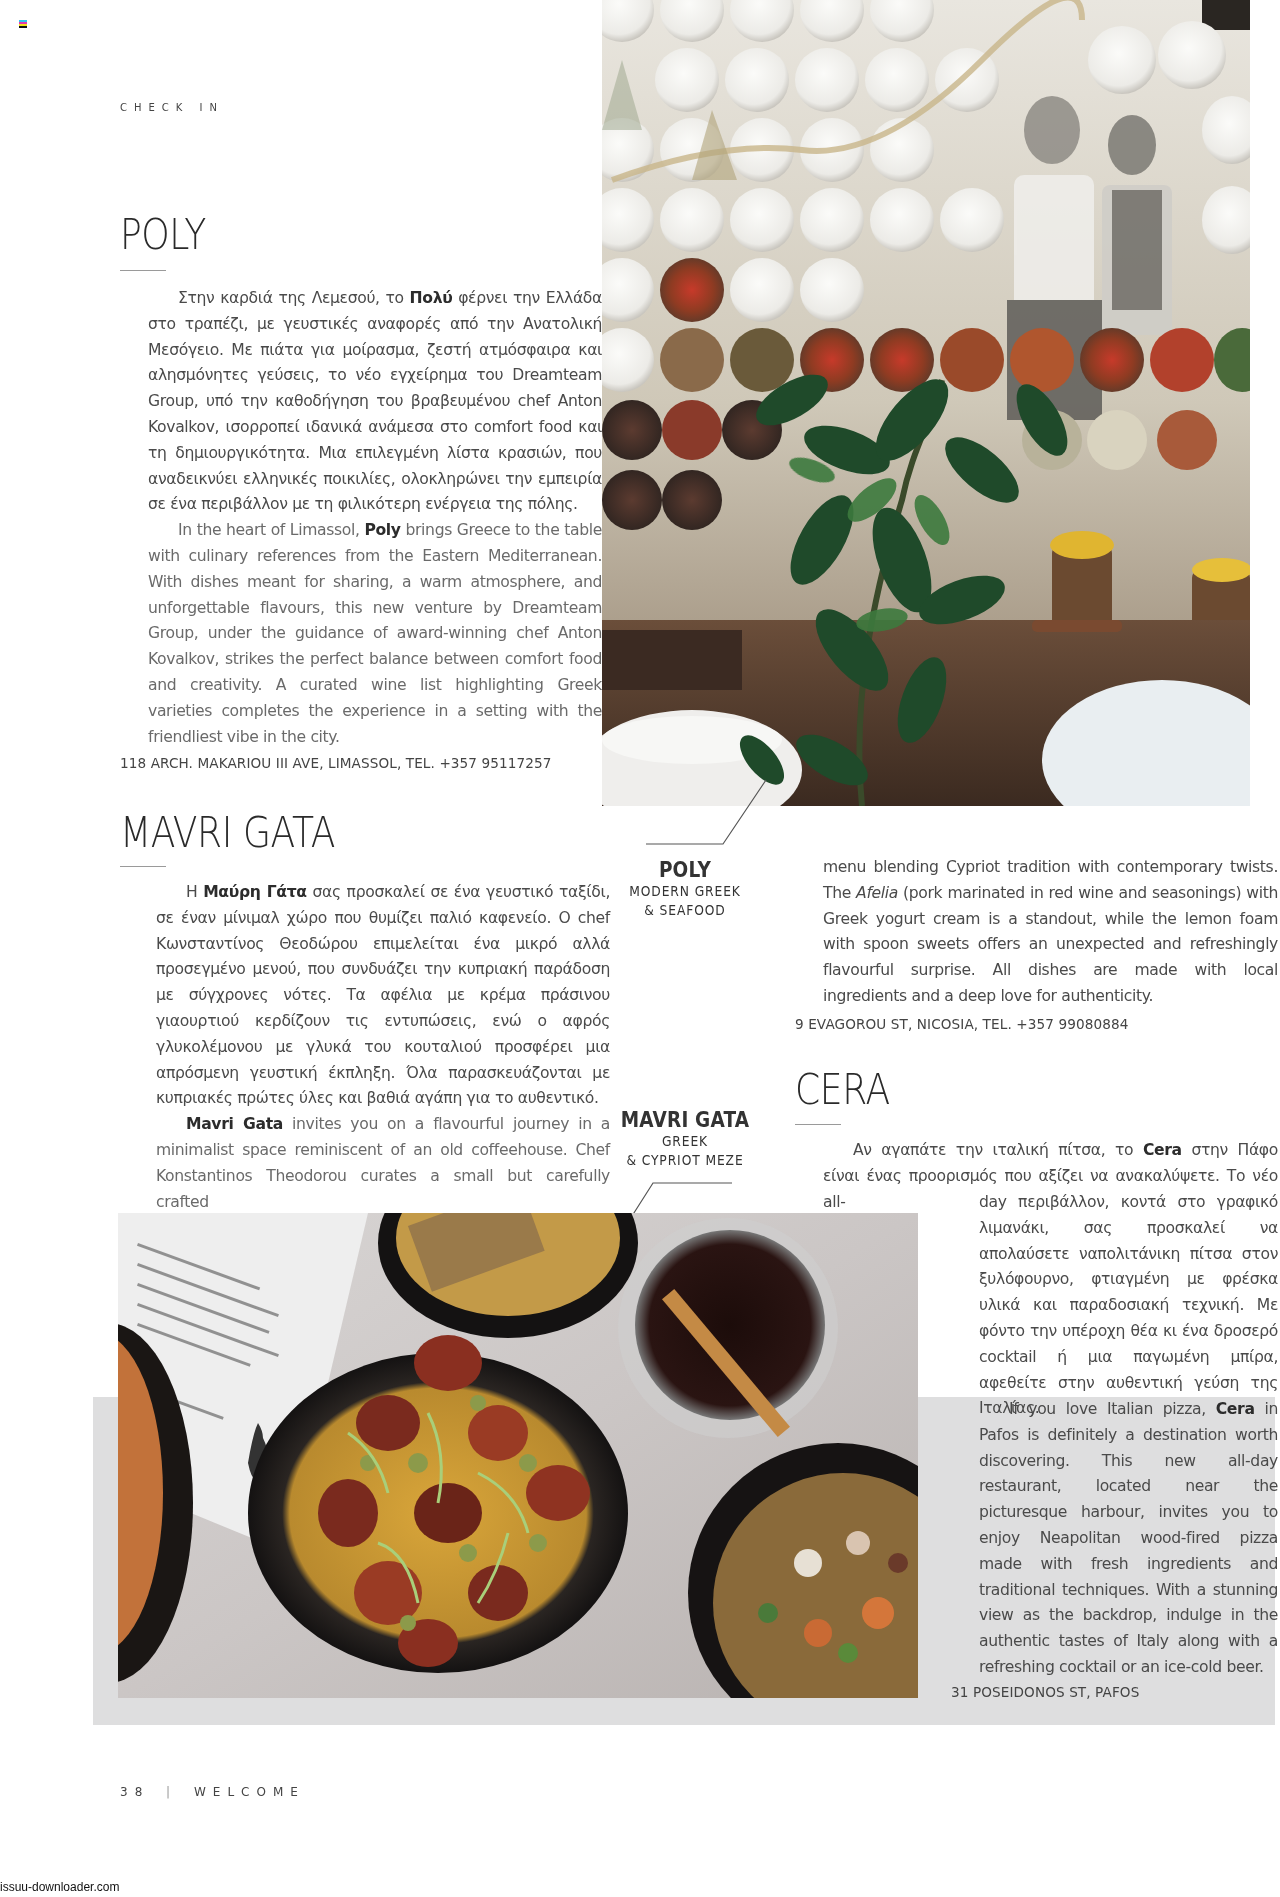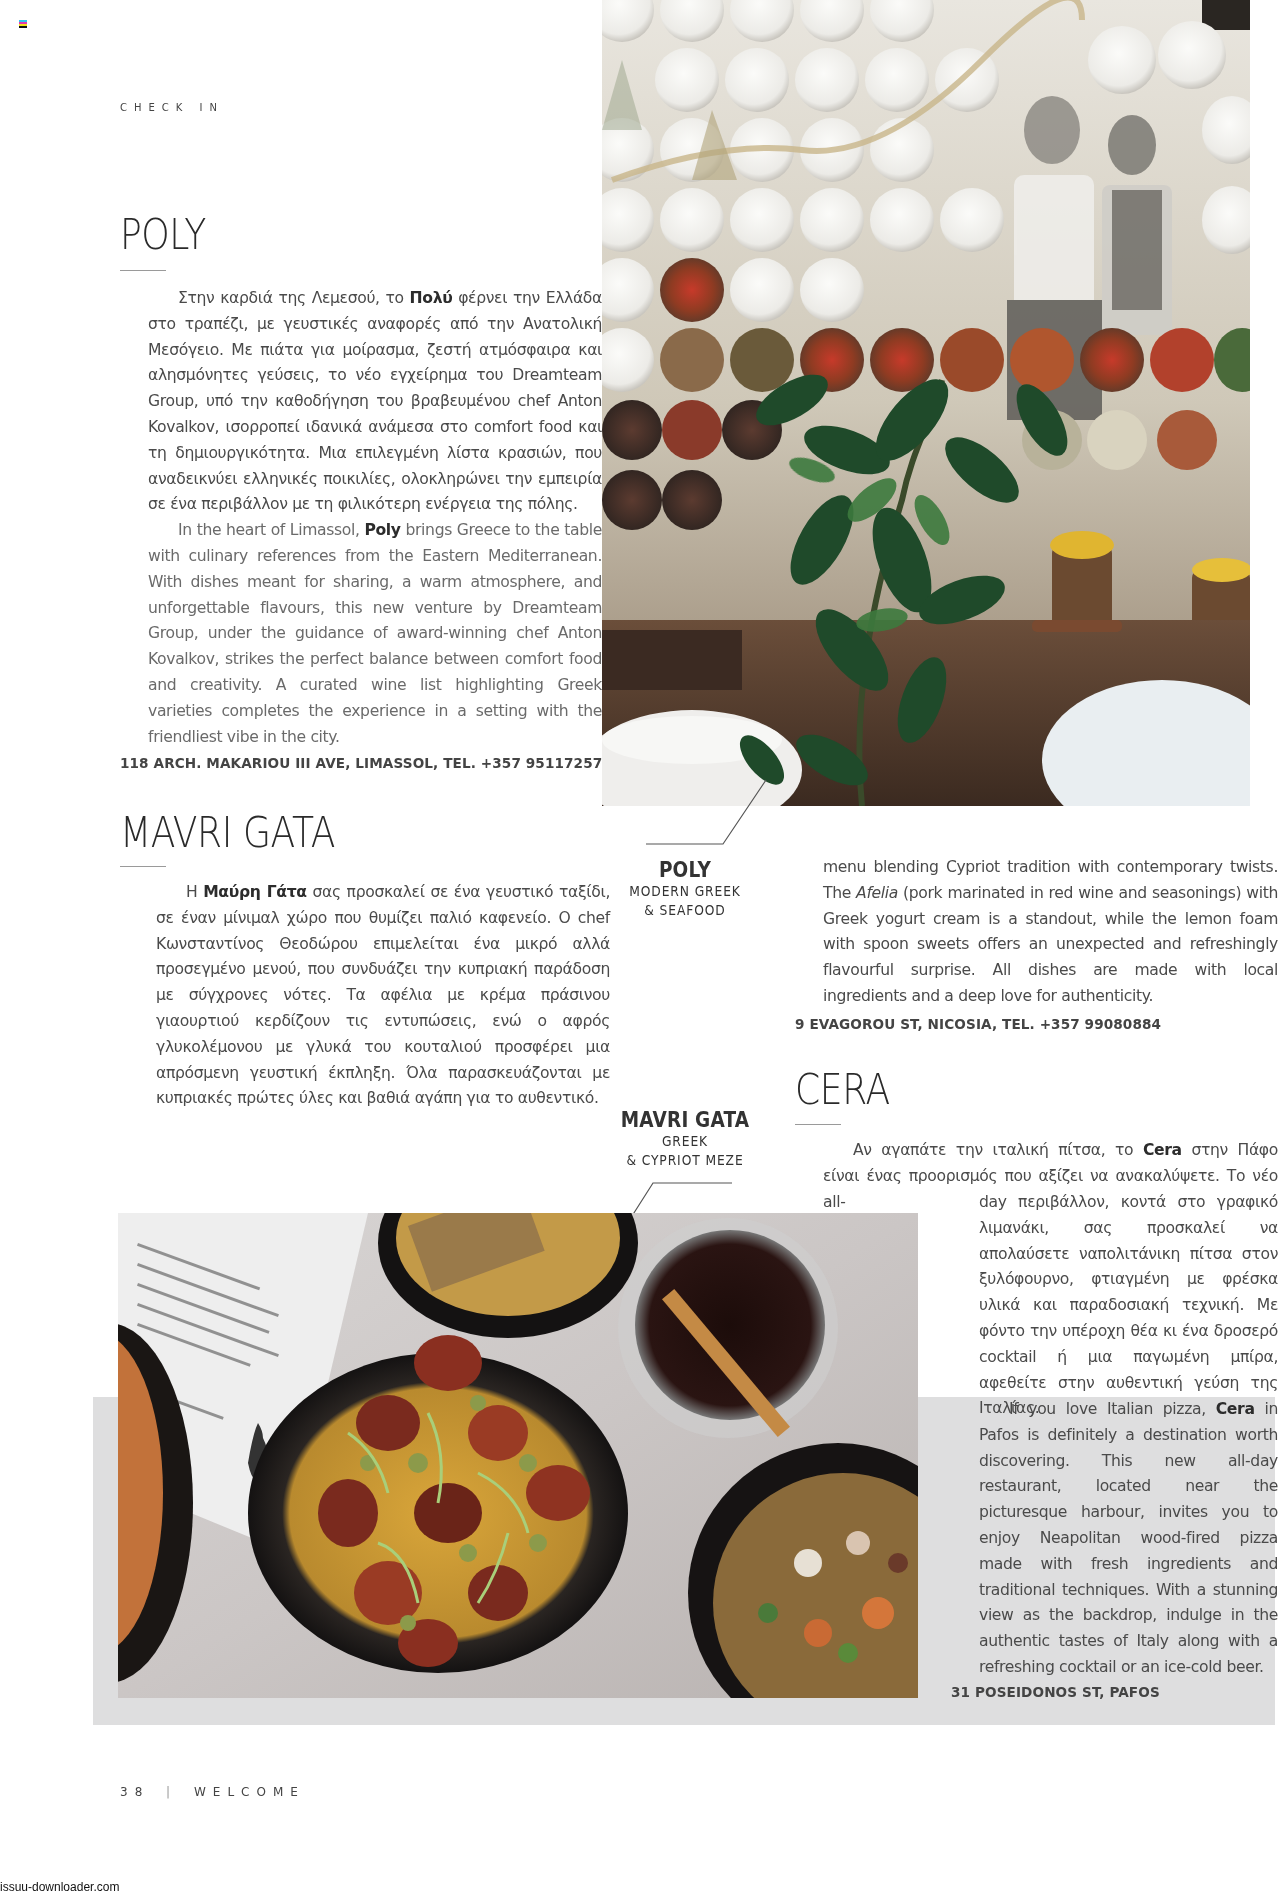--- a/index.html
+++ b/index.html
@@ -17,21 +17,21 @@
   .title { font-family:"DejaVu Sans", sans-serif; font-weight:300; font-size:42px; color:#2a2a2a;
            letter-spacing:-0.5px; transform:scaleX(0.86); transform-origin:left; }
   .rule { height:1px; background:#9a9a9a; width:46px; }
 
   .para { font-size:15.6px; line-height:25.8px; color:#4a4a4a; text-align:justify;
           font-family:"DejaVu Sans", sans-serif; letter-spacing:-0.35px;margin-left:28px; }
   .para p { margin:0; text-indent:30px; }
   .para p.noindent { text-indent:0; }
   .para b { color:#2c2c2c; }
   .para .en { color:#6a6a6a; }
-  .addr { font-weight:bold; font-size:13.6px; color:#444; letter-spacing:0.1px; line-height:22px;
+  .addr { font-weight:normal; font-size:13.6px; color:#444; letter-spacing:0.1px; line-height:22px;
           font-family:"DejaVu Sans", sans-serif; }
 
   .caption { text-align:center; width:150px; color:#333; font-family:"DejaVu Sans", sans-serif; }
   .caption .cn { font-weight:bold; font-size:21px; letter-spacing:0.2px; line-height:24px; transform:scaleX(0.88); }
   .caption .cs { font-size:14px; letter-spacing:1px; line-height:19px; transform:scaleX(0.88); }
 
   .photo-top { left:602px; top:0; width:648px; height:806px; overflow:hidden; background:#d8d2c6; }
   .photo-food { left:118px; top:1213px; width:800px; height:485px; overflow:hidden; background:#c9c4c2; }
 
   .footer { left:120px; top:1785px; font-size:12px; letter-spacing:7px; color:#444; }
@@ -201,20 +201,21 @@
   <div class="cn">POLY</div>
   <div class="cs">MODERN GREEK</div>
   <div class="cs">&amp; SEAFOOD</div>
 </div>
 
 <div class="abs title" style="left:120px;top:808px;">MAVRI GATA</div>
 <div class="abs rule" style="left:120px;top:866px;"></div>
 
 <div class="abs para" style="left:128px;top:880px;width:454px;">
   <p><span>Η </span><b>Μαύρη Γάτα</b><span> σας προσκαλεί σε ένα γευστικό ταξίδι, σε έναν μίνιμαλ χώρο που θυμίζει παλιό καφενείο. Ο chef Κωνσταντίνος Θεοδώρου επιμελείται ένα μικρό αλλά προσεγμένο μενού, που συνδυάζει την κυπριακή παράδοση με σύγχρονες νότες. Τα αφέλια με κρέμα πράσινου γιαουρτιού κερδίζουν τις εντυπώσεις, ενώ ο αφρός γλυκολέμονου με γλυκά του κουταλιού προσφέρει μια απρόσμενη γευστική έκπληξη. Όλα παρασκευάζονται με κυπριακές πρώτες ύλες και βαθιά αγάπη για το αυθεντικό.</span></p>
+  <p class="en"><b>Mavri Gata</b><span> invites you on a flavourful journey in a minimalist space reminiscent of an old coffeehouse. Chef Konstantinos Theodorou curates a small but carefully crafted</span></p>
 </div>
 
 <div class="abs para en" style="left:795px;top:855px;width:455px;">
   <p class="noindent"><span>menu blending Cypriot tradition with contemporary twists. The </span><i>Afelia</i><span> (pork marinated in red wine and seasonings) with Greek yogurt cream is a standout, while the lemon foam with spoon sweets offers an unexpected and refreshingly flavourful surprise. All dishes are made with local ingredients and a deep love for authenticity.</span></p>
 </div>
 <div class="abs addr" style="left:795px;top:1013px;">9 EVAGOROU ST, NICOSIA, TEL. +357 99080884</div>
 
 <div class="abs caption" style="left:610px;top:1108px;">
   <div class="cn">MAVRI GATA</div>
   <div class="cs">GREEK</div>

